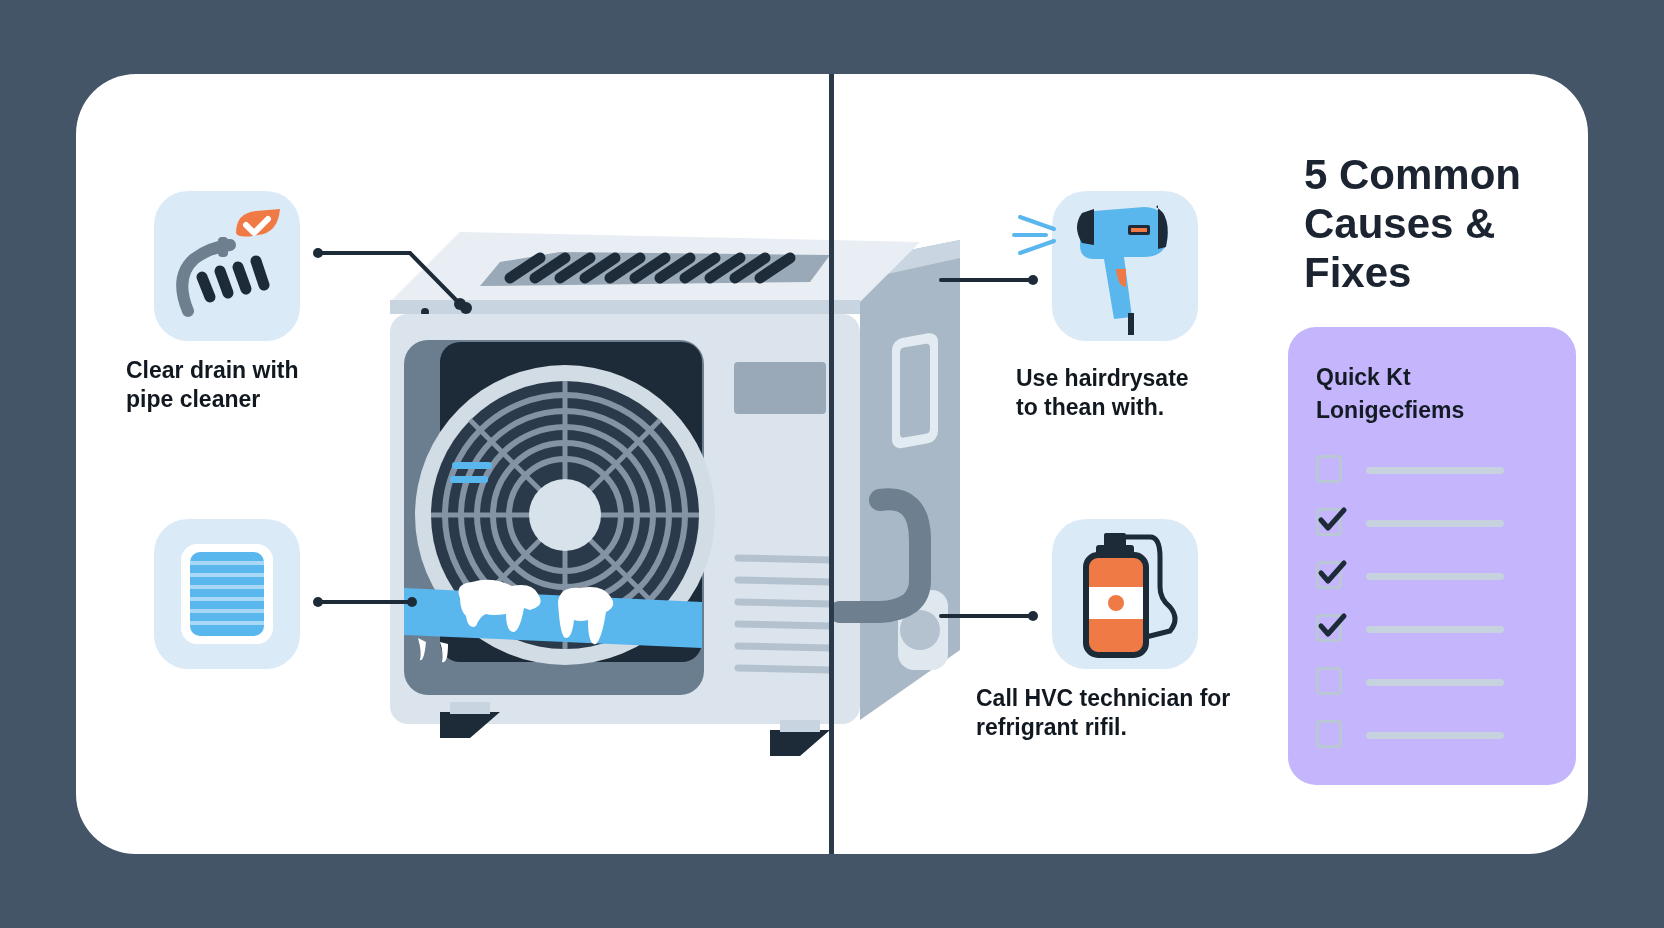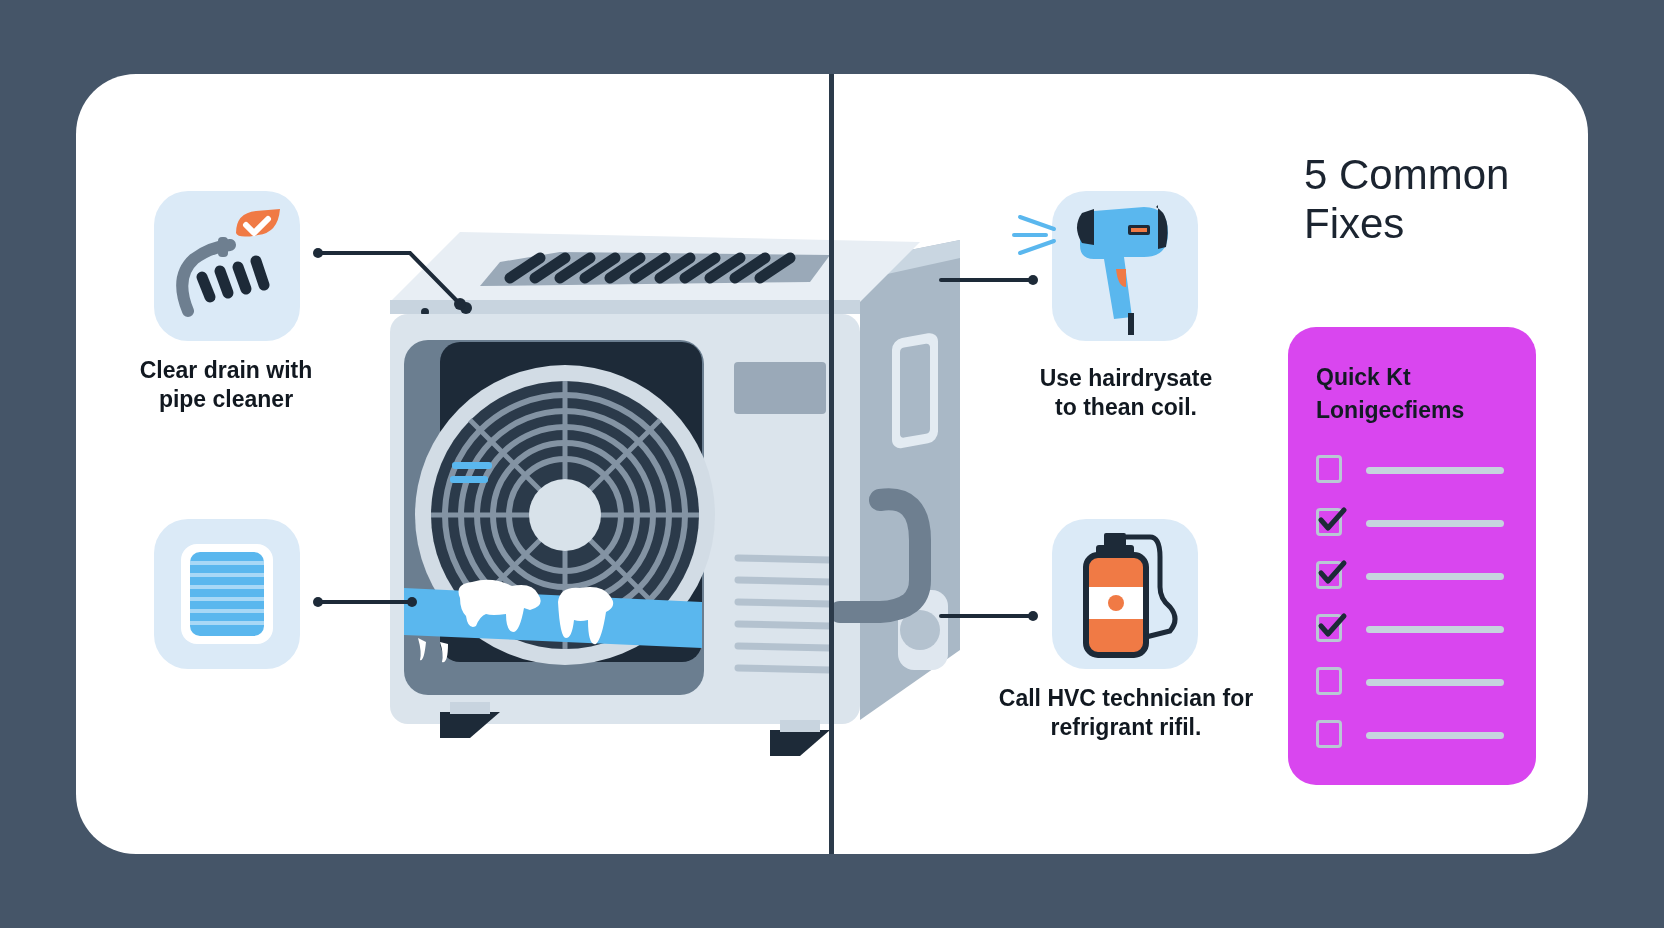--- a/index.html
+++ b/index.html
@@ -15,33 +15,33 @@
   }
   .divider {
     position: absolute; left: 829px; top: 74px; width: 5px; height: 780px;
     background: #2b3a4a;
   }
   .icon-tile {
     position: absolute; width: 146px; height: 150px;
     background: #dbeaf7; border-radius: 34px;
   }
   .label {
-    position: absolute; text-align: center; font-weight: 700;
+    position: absolute; text-align: left; font-weight: 700;
     font-size: 23px; line-height: 29px; color: #111820;
     white-space: nowrap;
   }
   .connector { position: absolute; }
   .title {
     position: absolute; left: 1304px; top: 150px;
-    font-size: 42px; line-height: 49px; font-weight: 400; color: #1b2430;
+    font-size: 42px; line-height: 49px; font-weight: 700; color: #1b2430;
   }
   .title span { display: block; }
   .checklist {
-    position: absolute; left: 1288px; top: 327px; width: 248px; height: 458px;
-    background: #d946ef; border-radius: 28px;
+    position: absolute; left: 1288px; top: 327px; width: 288px; height: 458px;
+    background: #c4b5fd; border-radius: 28px;
   }
   .checklist-title {
     position: absolute; left: 28px; top: 34px;
     font-size: 23px; line-height: 33px; font-weight: 700; color: #131b24;
   }
   .checklist-title span { display: block; }
   .check-row {
     position: absolute; left: 28px; width: 206px; height: 34px;
   }
   .check-box {
@@ -210,40 +210,41 @@
   <svg style="position:absolute;left:-42px;top:20px" width="50" height="50">
     <g stroke="#5ab7ee" stroke-width="4" stroke-linecap="round">
       <line x1="10" y1="6" x2="44" y2="18"></line>
         <line x1="4" y1="24" x2="36" y2="24"></line>
         <line x1="10" y1="42" x2="44" y2="30"></line>
     </g>
   </svg>
 </div>
 <div class="label" style="left:1016px;top:364px;width:220px">
   <div>Use hairdrysate</div>
-    <div>to thean coil.</div>
+    <div>to thean with.</div>
 </div>
 
 <div class="icon-tile" style="left:1052px;top:519px">
   <svg width="146" height="150" viewBox="0 0 146 150">
     <rect x="52" y="14" width="22" height="16" rx="2" fill="#1d2a38"></rect>
     <rect x="44" y="26" width="38" height="12" rx="3" fill="#1d2a38"></rect>
     <rect x="34" y="36" width="60" height="100" rx="12" fill="#f07a45" stroke="#1d2a38" stroke-width="6"></rect>
     <rect x="37" y="68" width="54" height="32" fill="#ffffff"></rect>
     <circle cx="64" cy="84" r="8" fill="#f07a45"></circle>
     <path d="M74,18 l24,0 q10,0 10,20 l0,30 q0,12 10,20 q10,12 0,24 l-24,6" fill="none" stroke="#1d2a38" stroke-width="5"></path>
   </svg>
 </div>
 <div class="label" style="left:976px;top:684px;width:300px">
   <div>Call HVC technician for</div>
     <div>refrigrant rifil.</div>
 </div>
 
 <div class="title">
   <span>5 Common</span>
+  <span>Causes &amp;</span>
   <span>Fixes</span>
 </div>
 
 <div class="checklist">
   <div class="checklist-title">
     <span>Quick Kt</span>
     <span>Lonigecfiems</span>
   </div>
   <div class="check-row" style="top:126px">
     <div class="check-box"></div>

